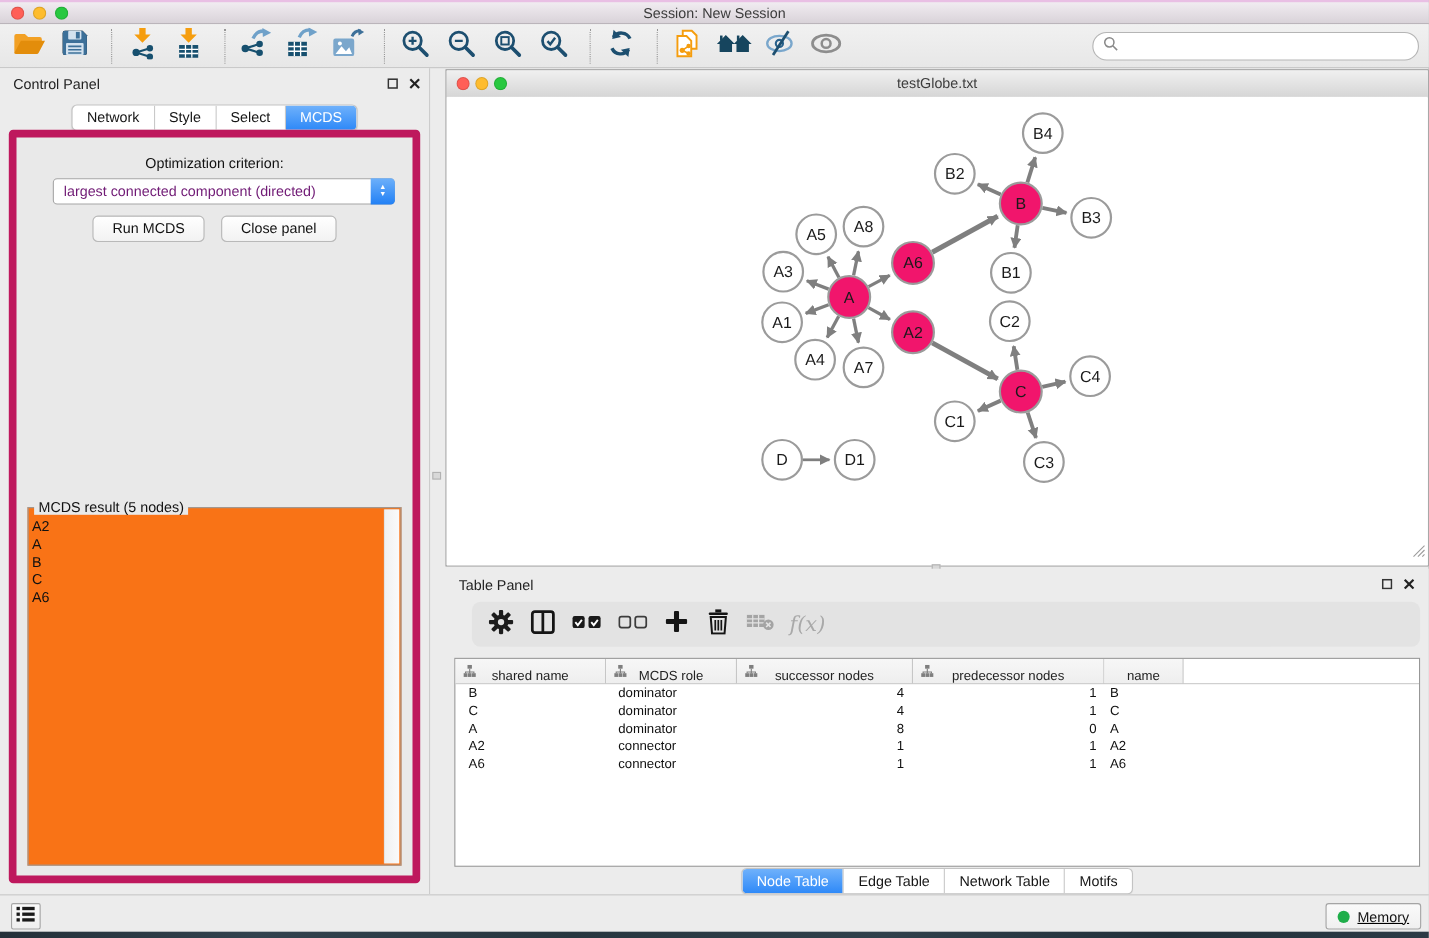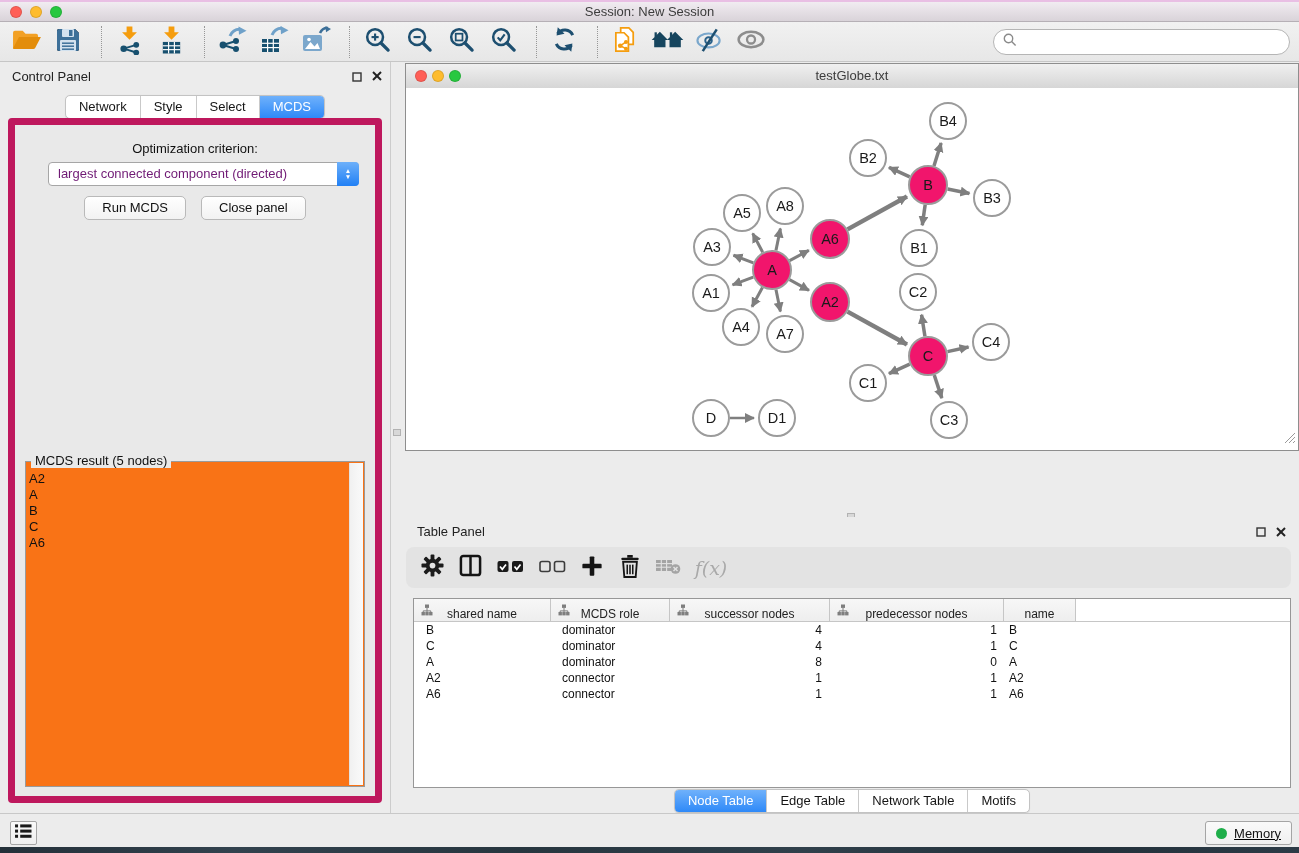--- a/index.html
+++ b/index.html
@@ -31,30 +31,30 @@
   .combo{position:absolute;left:33px;top:37px;width:311px;height:24px;background:#fff;border:1px solid #a6a6a6;border-radius:4px;box-sizing:border-box;}
   .combo .val{position:absolute;left:9px;top:0;line-height:22px;font-size:13px;color:#701a75;white-space:nowrap;}
   .combo .step{position:absolute;right:-1px;top:-1px;bottom:-1px;width:22px;background:linear-gradient(#6db0fa,#2180f5);border-radius:0 4px 4px 0;display:flex;flex-direction:column;align-items:center;justify-content:center;color:#fff;font-size:6.5px;line-height:6px;}
   .btn-row{position:absolute;left:0;right:0;top:71px;display:flex;justify-content:center;gap:15px;}
   .mac-btn{background:linear-gradient(#ffffff,#f2f2f2);border:1px solid #b9b9b9;border-radius:5px;padding:3px 17px;font-size:13px;color:#111;line-height:16px;}
   .mcds-box{position:absolute;left:10px;right:10px;top:336px;bottom:9px;background:#f97316;border:1px solid #9a9a9a;}
   .mcds-legend{position:absolute;left:5px;top:-9px;background:#e9e9e9;padding:0 4px;font-size:13px;color:#111;}
   .mcds-list{position:absolute;left:3px;top:9px;right:16px;bottom:2px;font-size:13px;color:#111;line-height:16px;overflow:hidden;}
   .mcds-scroll{position:absolute;right:1px;top:1px;bottom:1px;width:13px;background:linear-gradient(90deg,#f1f1f1,#fafafa);border-left:1px solid #e2e2e2;}
   
-  .netwin{position:absolute;left:405px;top:63px;width:894px;height:388px;background:#fff;border:1px solid #8e8e8e;box-sizing:border-box;}
+  .netwin{position:absolute;left:405px;top:63px;width:894px;height:452px;background:#fff;border:1px solid #8e8e8e;box-sizing:border-box;}
   .net-titlebar{position:absolute;left:0;right:0;top:0;height:24px;background:linear-gradient(#f0f0f0,#d6d6d6);border-bottom:1px solid #aaa;}
   .net-titlebar .traffic{top:6px;left:9px;gap:5px;}
   .net-titlebar .tb-title{line-height:24px;}
   .net-canvas{position:absolute;left:0;right:0;top:24px;bottom:0;background:#fff;overflow:hidden;}
   .resize-grip{position:absolute;right:2px;bottom:2px;}
   .grip-sq{position:absolute;width:8px;height:7px;background:#d8d8d8;border:1px solid #b2b2b2;box-sizing:border-box;}
   
   .tpanel{position:absolute;left:405px;top:517px;width:894px;height:296px;background:#ececec;}
-  .tp-toolbar{position:absolute;left:1px;right:8px;top:30px;height:41px;background:#e3e3e3;border-radius:8px;display:flex;align-items:center;padding:0 13px;box-sizing:border-box;}
+  .tp-toolbar{position:absolute;left:24px;right:8px;top:30px;height:41px;background:#e3e3e3;border-radius:8px;display:flex;align-items:center;padding:0 13px;box-sizing:border-box;}
   .tpi{width:26px;height:28px;display:flex;align-items:center;justify-content:center;margin-right:12px;}
   .fx{font-family:"DejaVu Serif",serif;font-style:italic;font-size:19px;color:#a9a9a9;}
   .tp-table{position:absolute;left:8px;right:8px;top:81px;height:190px;background:#fff;border:1px solid #979797;box-sizing:border-box;overflow:hidden;}
   .thead{display:flex;height:22px;border-bottom:1px solid #c6c6c6;}
   .th{position:relative;background:linear-gradient(#f7f7f7,#eeeeee);border-right:1px solid #c6c6c6;box-sizing:border-box;display:flex;align-items:flex-end;justify-content:center;font-size:12px;color:#222;}
   .th .tree{position:absolute;left:7px;top:5px;}
   .th-fill{flex:1;background:#fff;}
   .trow{display:flex;height:16px;align-items:center;font-size:12px;color:#111;}
   .td{box-sizing:border-box;white-space:nowrap;overflow:hidden;}
   .c0{width:137px;padding-left:12px;}

